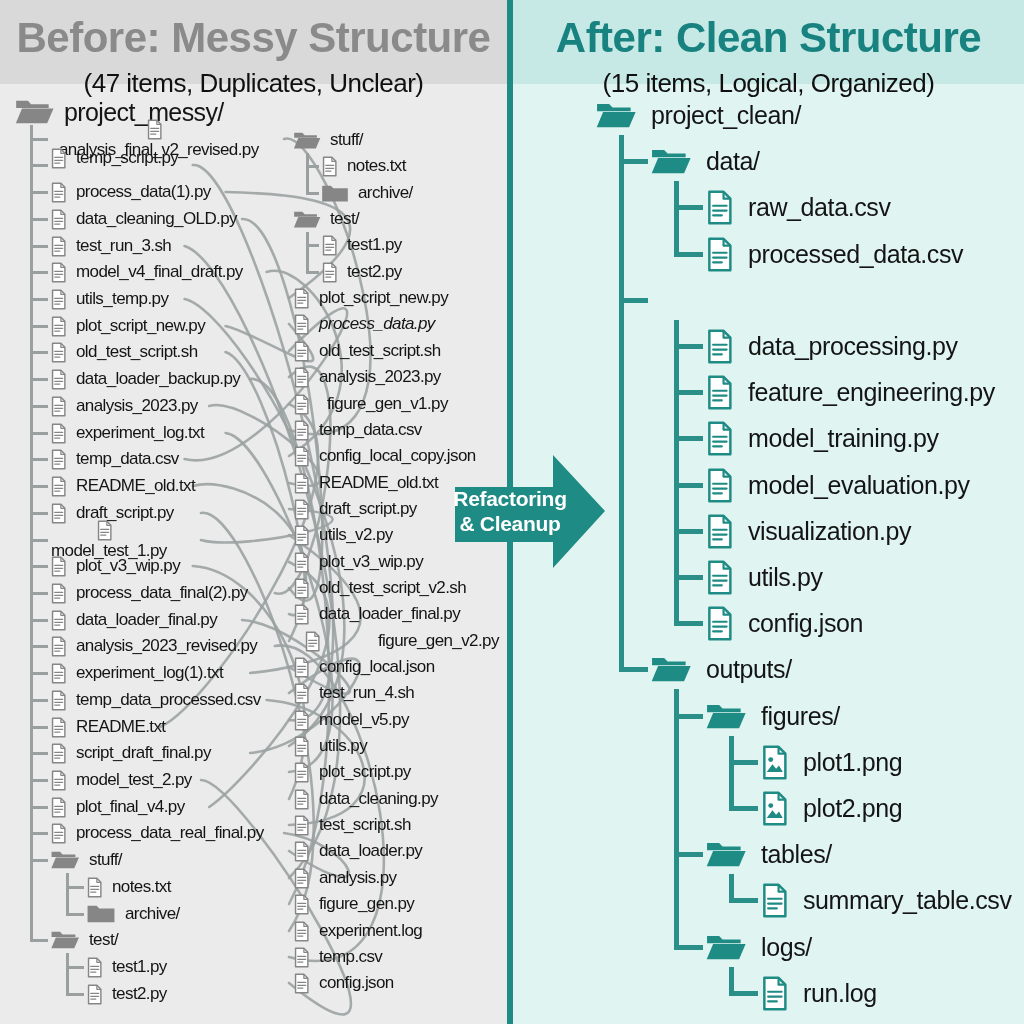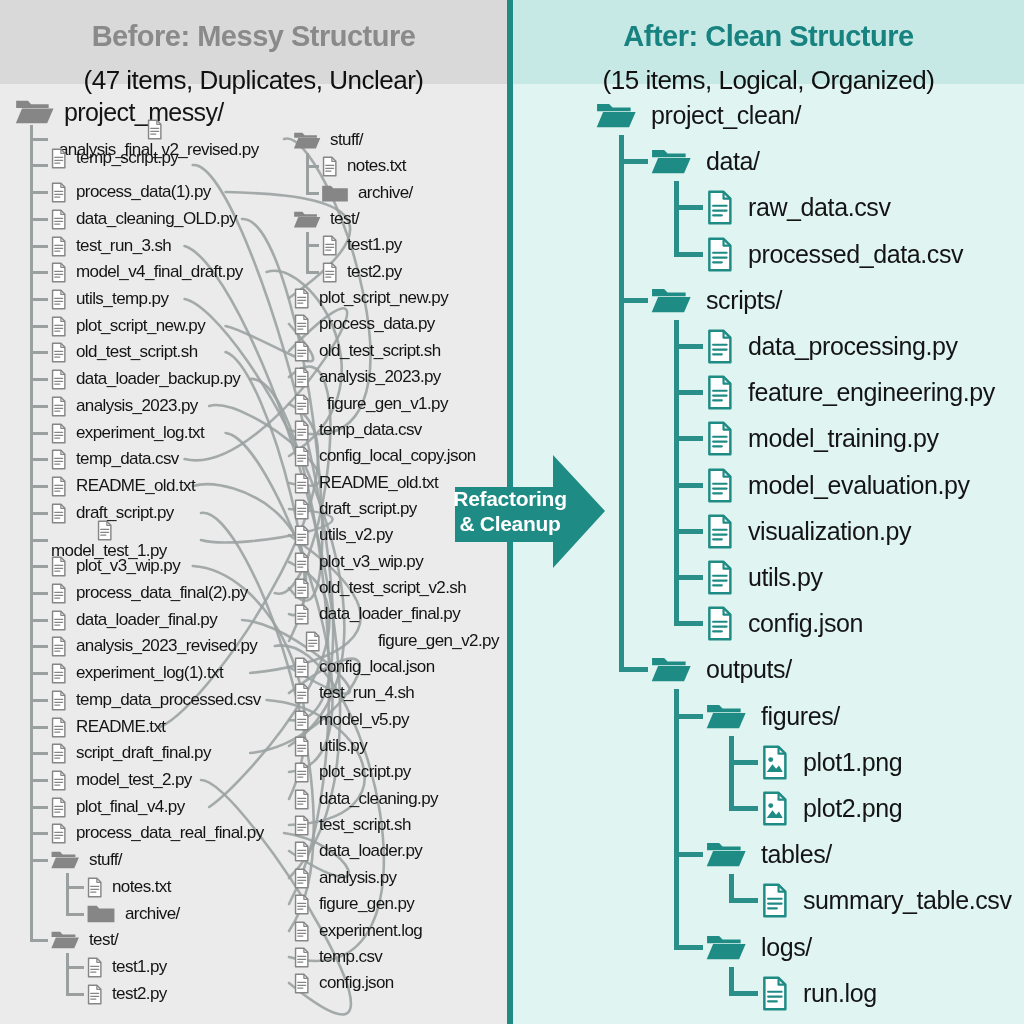--- a/index.html
+++ b/index.html
@@ -16,21 +16,21 @@
   html,body{margin:0;padding:0;background:#fff;}
   body{font-family:"Liberation Sans","DejaVu Sans",sans-serif;color:var(--text);}
   #stage{position:relative;width:1024px;height:1024px;overflow:hidden;background:#fff;}
 
   .panel{position:absolute;top:0;height:1024px;}
   #panel-left{left:0;width:507px;background:var(--left-bg);}
   #panel-right{left:513px;width:511px;background:var(--right-bg);}
   .panel-header{position:absolute;left:0;top:0;width:100%;height:84px;text-align:center;}
   #panel-left .panel-header{background:var(--left-header-bg);}
   #panel-right .panel-header{background:var(--right-header-bg);}
-  .panel-title{margin:12px;padding-top:8px;font-size:29px;font-weight:bold;letter-spacing:-0.5px;}
+  .panel-title{margin:6px;padding-top:8px;font-size:42px;font-weight:bold;letter-spacing:-0.5px;}
   #panel-left .panel-title{color:var(--left-title);}
   #panel-right .panel-title{color:#17827f;}
   .panel-subtitle{margin:0;font-size:26px;letter-spacing:-0.5px;color:#101010;}
 
   #divider{position:absolute;left:507px;top:0;width:6px;height:1024px;background:var(--accent);z-index:6;}
 
   #tangle{position:absolute;left:0;top:0;z-index:1;}
 
   .tree{position:absolute;left:0;top:0;width:100%;height:100%;z-index:2;}
   .trow{position:absolute;height:40px;display:flex;align-items:center;white-space:nowrap;}
@@ -394,21 +394,21 @@
             <use href="#sym-file"></use>
           </svg>
           <span class="tlabel">test2.py</span>
         </div>
         <div class="trow" style="left: 293px; top: 278px;">
           <svg width="17" height="21" class="ticon icon-gray">
             <use href="#sym-file"></use>
           </svg>
           <span class="tlabel">plot_script_new.py</span>
         </div>
-        <div class="trow" style="left: 293px; top: 304px;">
+        <div class="trow" style="left: 293px; top: 304px; font-style: italic;">
           <svg width="17" height="21" class="ticon icon-gray">
             <use href="#sym-file"></use>
           </svg>
           <span class="tlabel">process_data.py</span>
         </div>
         <div class="trow" style="left: 293px; top: 331px;">
           <svg width="17" height="21" class="ticon icon-gray">
             <use href="#sym-file"></use>
           </svg>
           <span class="tlabel">old_test_script.sh</span>
@@ -610,26 +610,20 @@
           <use href="#sym-file"></use>
         </svg>
         <span class="tlabel">raw_data.csv</span>
       </div>
       <div class="trow" style="left: 705px; top: 234px;">
         <svg width="29" height="35" class="ticon icon-teal">
           <use href="#sym-file"></use>
         </svg>
         <span class="tlabel">processed_data.csv</span>
       </div>
-      <div class="trow" style="left: 650px; top: 280px;">
-        <svg width="42" height="31" class="ticon icon-teal">
-          <use href="#sym-folder-open"></use>
-        </svg>
-        <span class="tlabel">scripts/</span>
-      </div>
       <div class="trow" style="left: 705px; top: 326px;">
         <svg width="29" height="35" class="ticon icon-teal">
           <use href="#sym-file"></use>
         </svg>
         <span class="tlabel">data_processing.py</span>
       </div>
       <div class="trow" style="left: 705px; top: 372px;">
         <svg width="29" height="35" class="ticon icon-teal">
           <use href="#sym-file"></use>
         </svg>

